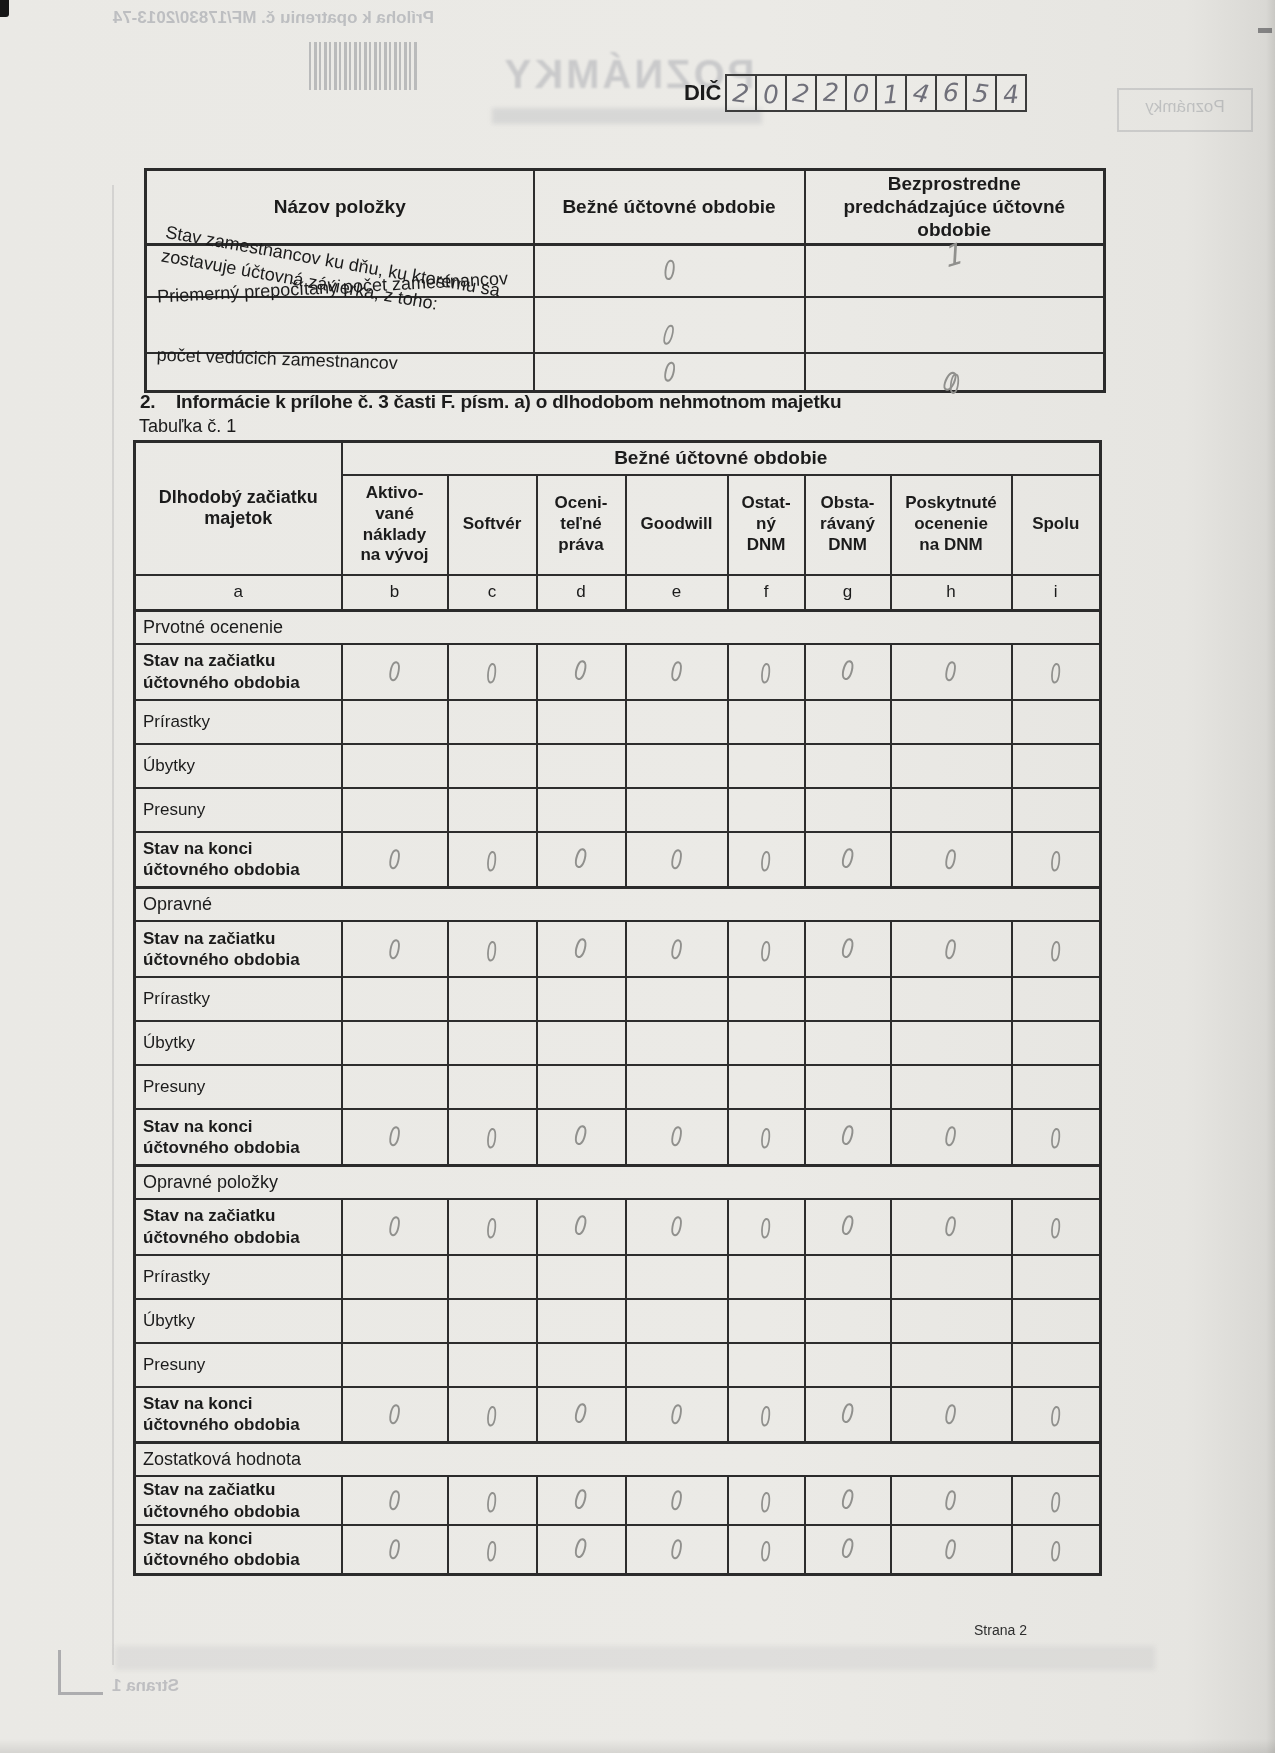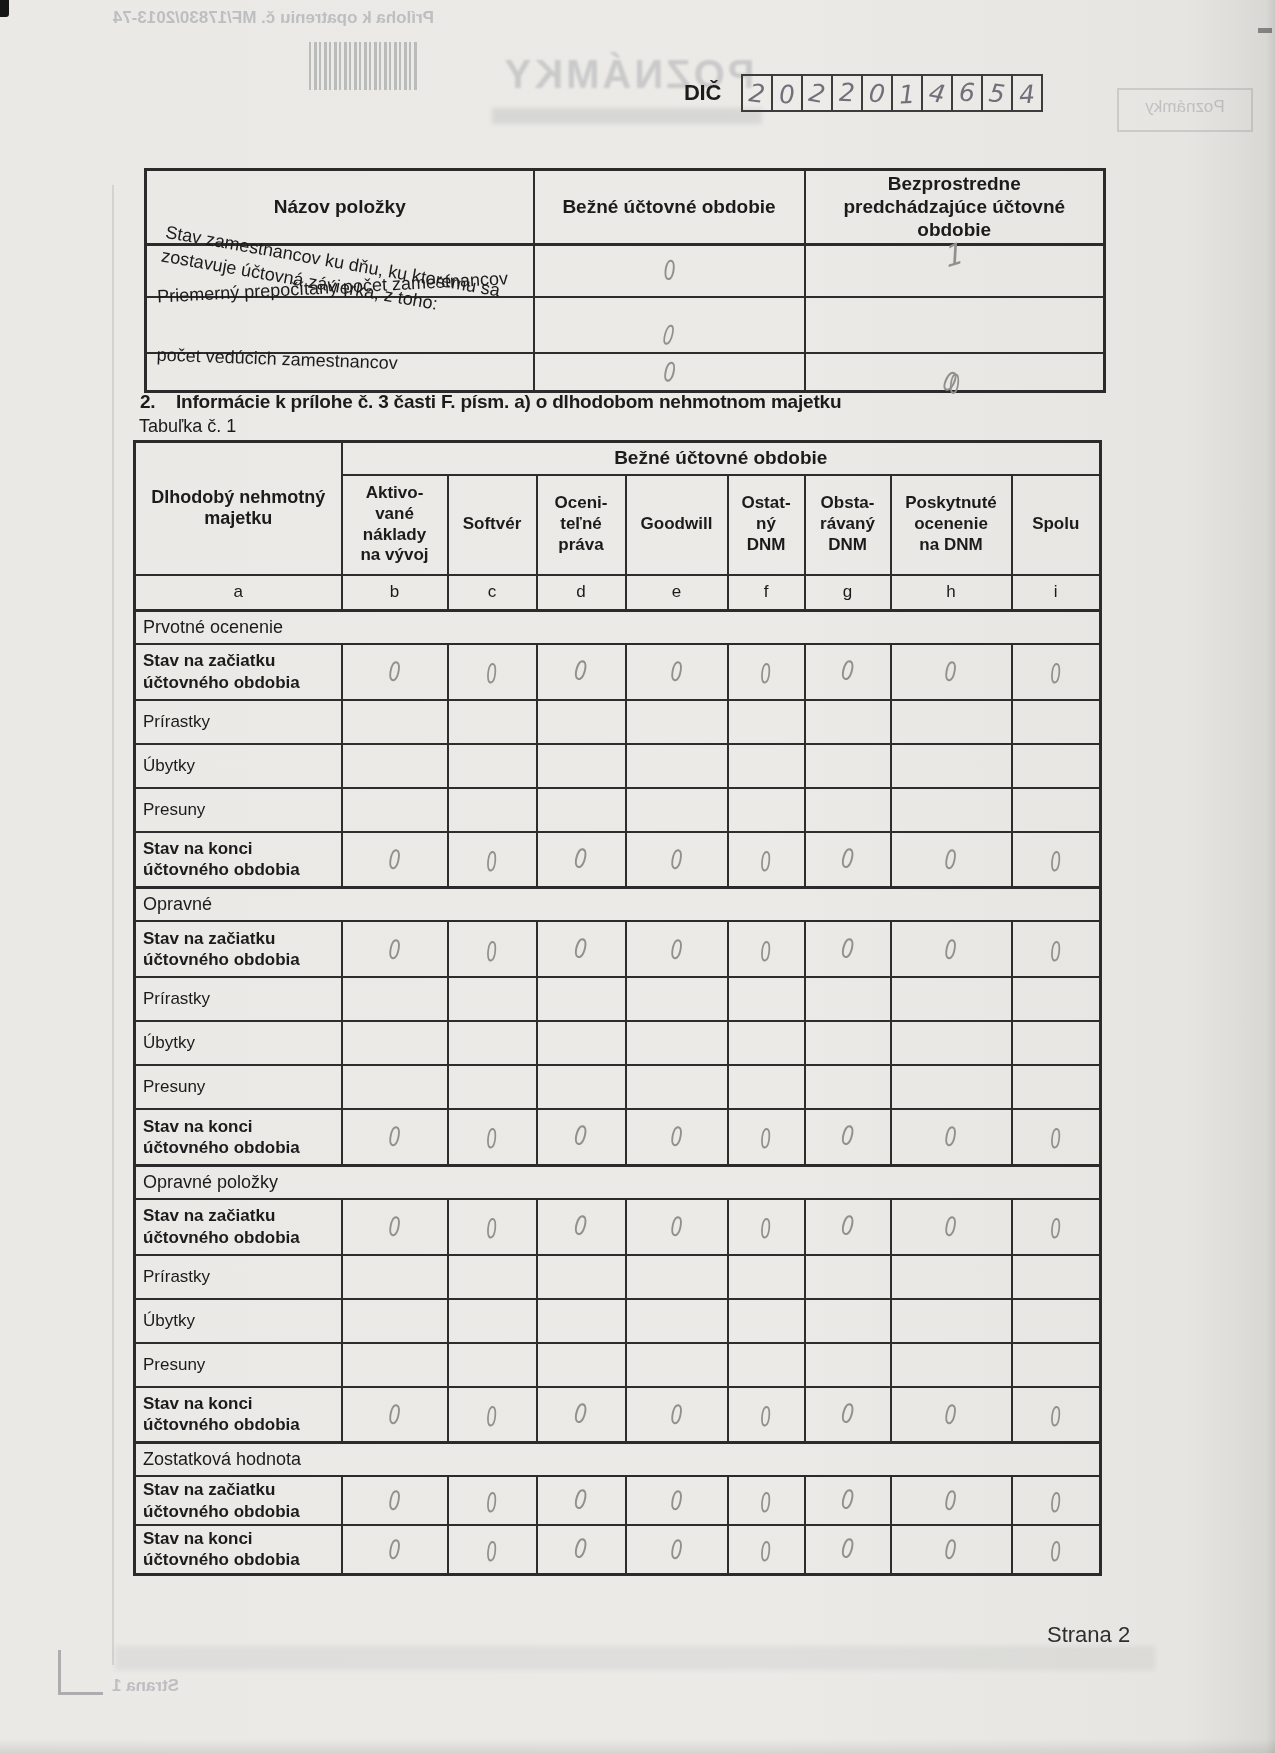--- a/index.html
+++ b/index.html
@@ -8,21 +8,21 @@
     background:linear-gradient(90deg,#eae9e5 0%,#ebeae6 60%,#e6e5e1 93%,#d9d8d4 99.3%,#c9c8c4 100%);
     font-family:"Liberation Sans", sans-serif;color:#1b1b1b;
   }
   .page::after{content:"";position:absolute;left:0;right:0;bottom:0;height:14px;
     background:linear-gradient(180deg,rgba(0,0,0,0) 0%,rgba(0,0,0,.09) 100%);}
   
   .form-id-box{position:absolute;left:150px;top:71px;width:262px;height:37px;
     border:2px solid #1e1e1e;display:flex;align-items:center;padding-left:11px;
     font-size:21px;letter-spacing:-.2px;background:rgba(255,255,255,.12);}
   .dic-row{position:absolute;left:684px;top:74px;display:flex;align-items:center;}
-  .dic-label{font-size:22px;font-weight:bold;margin-right:22px;letter-spacing:-.3px;}
+  .dic-label{font-size:22px;font-weight:bold;margin-right:6px;letter-spacing:-.3px;}
   .dic-boxes{display:flex;}
   .dic-box{width:28px;height:34px;border:2px solid #3c3c3c;margin-left:-2px;
     display:flex;align-items:center;justify-content:center;background:rgba(255,255,255,.10);}
   .dic-digit{font-family:"DejaVu Sans",sans-serif;font-style:italic;font-size:25px;
     color:#70707a;line-height:1;display:inline-block;}
   .r0{transform:rotate(7deg)} .r1{transform:rotate(-3deg) translateY(1px)}
   .r2{transform:rotate(10deg)} .r3{transform:rotate(2deg) translateY(-1px)}
   
   .heading{position:absolute;font-weight:bold;font-size:19px;letter-spacing:-.2px;white-space:nowrap;}
   .heading .num{display:inline-block;width:36px;}
@@ -54,21 +54,21 @@
   .t2 td.rowlabel{font-size:17px;padding:2px 7px;line-height:1.25;}
   .t2 td.rowlabel.bold{font-weight:bold;}
   .t2 td.cellval{text-align:center;}
   
   .hw{font-family:"DejaVu Sans",sans-serif;font-style:italic;color:#90908d;line-height:1;}
   .hw-zero{display:inline-block;font-size:27px;transform:scaleX(.7) rotate(5deg);}
   .v1{transform:scaleX(.64) rotate(-3deg) translateY(2px);}
   .v2{transform:scaleX(.74) rotate(9deg) translateY(-1px);}
   .hw-one{display:inline-block;font-size:29px;transform:rotate(-14deg) skewX(-10deg);}
   
-  .footer{position:absolute;left:1047px;top:1622px;font-size:22px;color:#2e2e2e;}
+  .footer{position:absolute;left:974px;top:1622px;font-size:14px;color:#2e2e2e;}
   
   .artifact{position:absolute;pointer-events:none;}
   .corner-ink{left:0;top:0;width:9px;height:17px;background:#161616;border-radius:0 0 3px 0;}
   .bleed-top{left:52px;top:8px;width:382px;font-size:17px;font-weight:bold;
     color:rgba(116,122,134,.38);transform:scaleX(-1);filter:blur(.6px);white-space:nowrap;}
   .bleed-title{left:468px;top:52px;width:320px;font-size:40px;font-weight:bold;
     letter-spacing:3px;color:rgba(125,130,142,.30);transform:scaleX(-1);filter:blur(1.2px);text-align:center;}
   .bleed-sub{left:492px;top:108px;width:270px;height:16px;
     background:rgba(130,134,144,.18);filter:blur(2px);}
   .barcode{left:309px;top:42px;width:110px;height:48px;opacity:.33;filter:blur(.6px);
@@ -184,21 +184,21 @@
         <col style="width:89px">
         <col style="width:89px">
       <col style="width:102px">
         <col style="width:77px">
         <col style="width:86px">
         <col style="width:121px">
         <col style="width:89px">
     </colgroup>
     <thead>
       <tr class="grp">
-        <th class="corner" rowspan="2">Dlhodobý nehmotný majetku</th>
+        <th class="corner" rowspan="2">Dlhodobý začiatku majetok</th>
         <th class="group" colspan="8">Bežné účtovné obdobie</th>
       </tr>
       <tr class="subs" id="t2-subheads">
           <th class="subhead">Aktivo-
 vané
 náklady
 na vývoj</th>
           <th class="subhead">Softvér</th>
           <th class="subhead">Oceni-
 teľné

